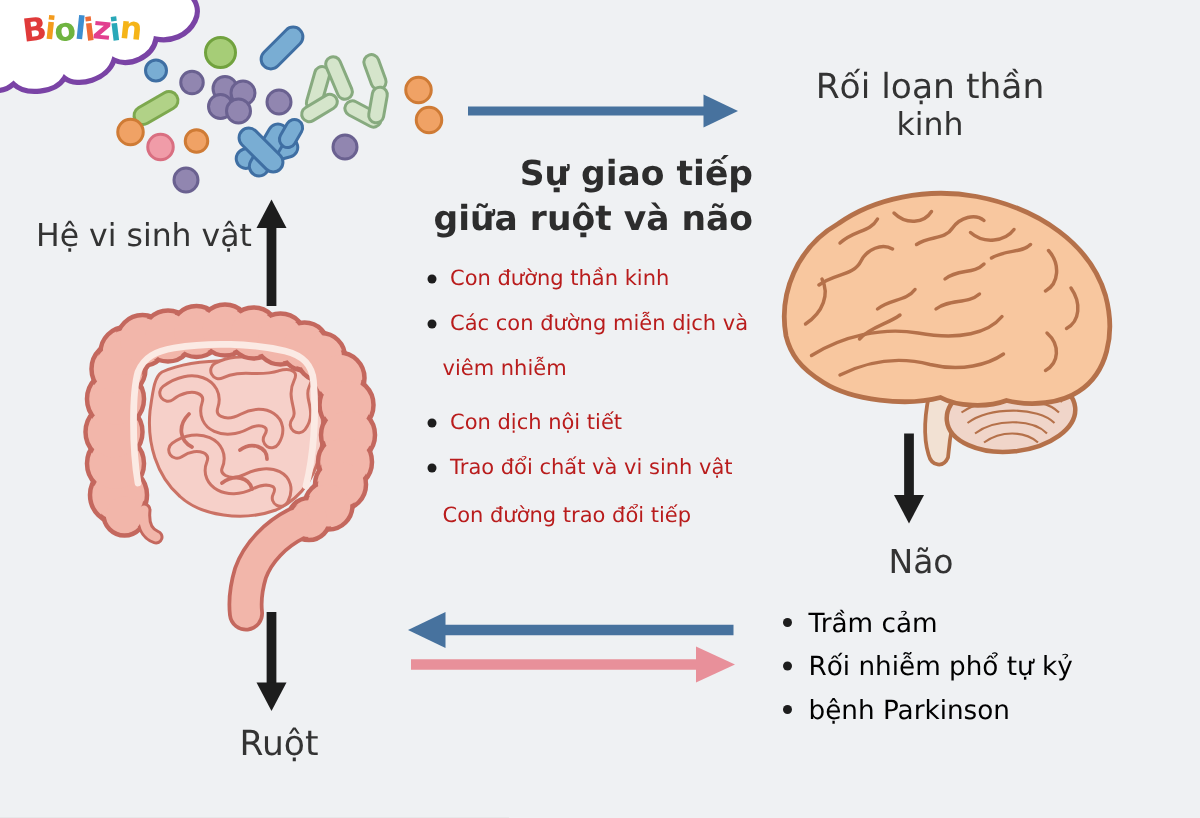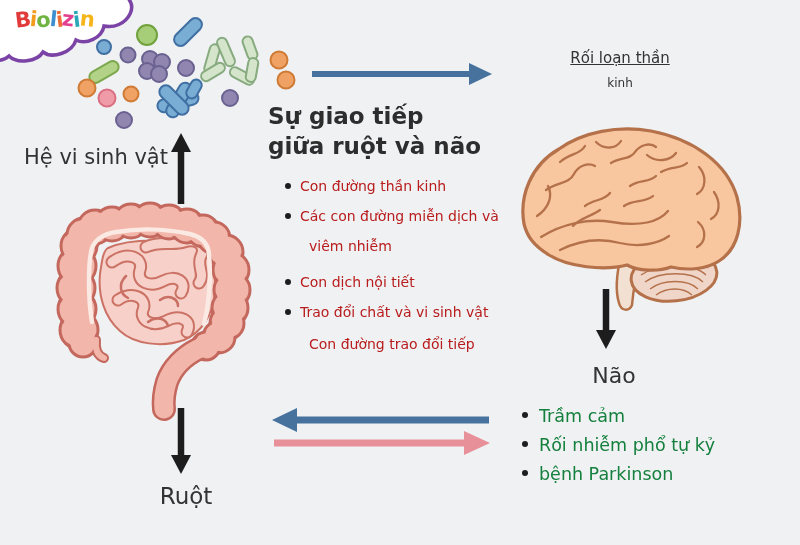--- a/index.html
+++ b/index.html
@@ -29,30 +29,30 @@
   body{font-family:"DejaVu Sans","Liberation Sans",sans-serif;background:#ccc;}
   .stage{position:relative;width:800px;height:545px;background:var(--background);overflow:hidden;}
   .stage svg{position:absolute;inset:0;}
   .abs{position:absolute;color:var(--text);}
   .logo-text{left:15px;top:7px;width:110px;font-size:21px;font-weight:bold;letter-spacing:-1px;white-space:nowrap;z-index:3;}
   .logo-text span{display:inline-block;}
   .logo-text span:nth-child(odd){transform:rotate(-7deg) translateY(1px);}
   .logo-text span:nth-child(even){transform:rotate(6deg);}
   .label-microbiome{left:24px;top:145px;font-size:21px;}
   .label-gut{left:148px;top:483px;width:76px;text-align:center;font-size:23px;}
-  .comm-title{left:268px;top:101px;width:234px;text-align:left;font-size:23px;font-weight:600;line-height:30px;color:#2d2d2d;}
+  .comm-title{left:268px;top:101px;width:234px;text-align:right;font-size:23px;font-weight:600;line-height:30px;color:#2d2d2d;}
   .pathway-row{position:absolute;left:285px;width:245px;font-size:14px;line-height:20px;color:#b91c1c;}
   .pathway-row .dot, .effect-row .dot{position:absolute;left:0;top:7px;width:6px;height:6px;border-radius:50%;background:#1d1d1d;}
   .pathway-row .txt{margin-left:15px;display:block;}
-  .pathway-row.nodot .txt{margin-left:24px;}
+  .pathway-row.nodot .txt{margin-left:10px;}
   .label-disorder{left:543px;top:45px;width:154px;text-align:center;}
-  .label-disorder .l1{font-size:15px;line-height:27px;text-decoration:underline;}
-  .label-disorder .l2{font-size:12px;line-height:22px;text-align:center;}
+  .label-disorder .l1{font-size:23px;line-height:27px;}
+  .label-disorder .l2{font-size:21px;line-height:22px;text-align:center;}
   .label-brain{left:582px;top:363px;width:64px;text-align:center;font-size:22px;}
-  .effect-row{position:absolute;left:522px;width:200px;font-size:17.5px;line-height:22px;color:#15803d;}
+  .effect-row{position:absolute;left:522px;width:200px;font-size:17.5px;line-height:22px;color:#000000;}
   .effect-row .txt{margin-left:17px;display:block;}
   .colon-stroke circle{fill:var(--intestine-fill);stroke:var(--intestine-outline);stroke-width:3;}
   .colon-fill circle{fill:var(--intestine-fill);stroke:none;}
   .mb-blue{fill:var(--microbe-blue);stroke:var(--microbe-blue-dark);stroke-width:2;}
   .mb-green{fill:var(--microbe-green);stroke:var(--microbe-green-dark);stroke-width:2;}
   .mb-greenrod{fill:var(--microbe-greenrod);stroke:var(--microbe-greenrod-dark);stroke-width:2;}
   .mb-lgreen{fill:var(--microbe-lightgreen);stroke:var(--microbe-lightgreen-dark);stroke-width:2;}
   .mb-orange{fill:var(--microbe-orange);stroke:var(--microbe-orange-dark);stroke-width:2;}
   .mb-pink{fill:var(--microbe-pink);stroke:var(--microbe-pink-dark);stroke-width:2;}
   .mb-purple{fill:var(--microbe-purple);stroke:var(--microbe-purple-dark);stroke-width:2;}

